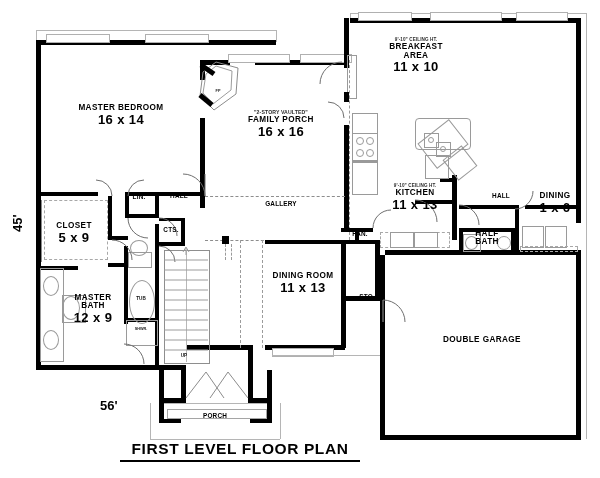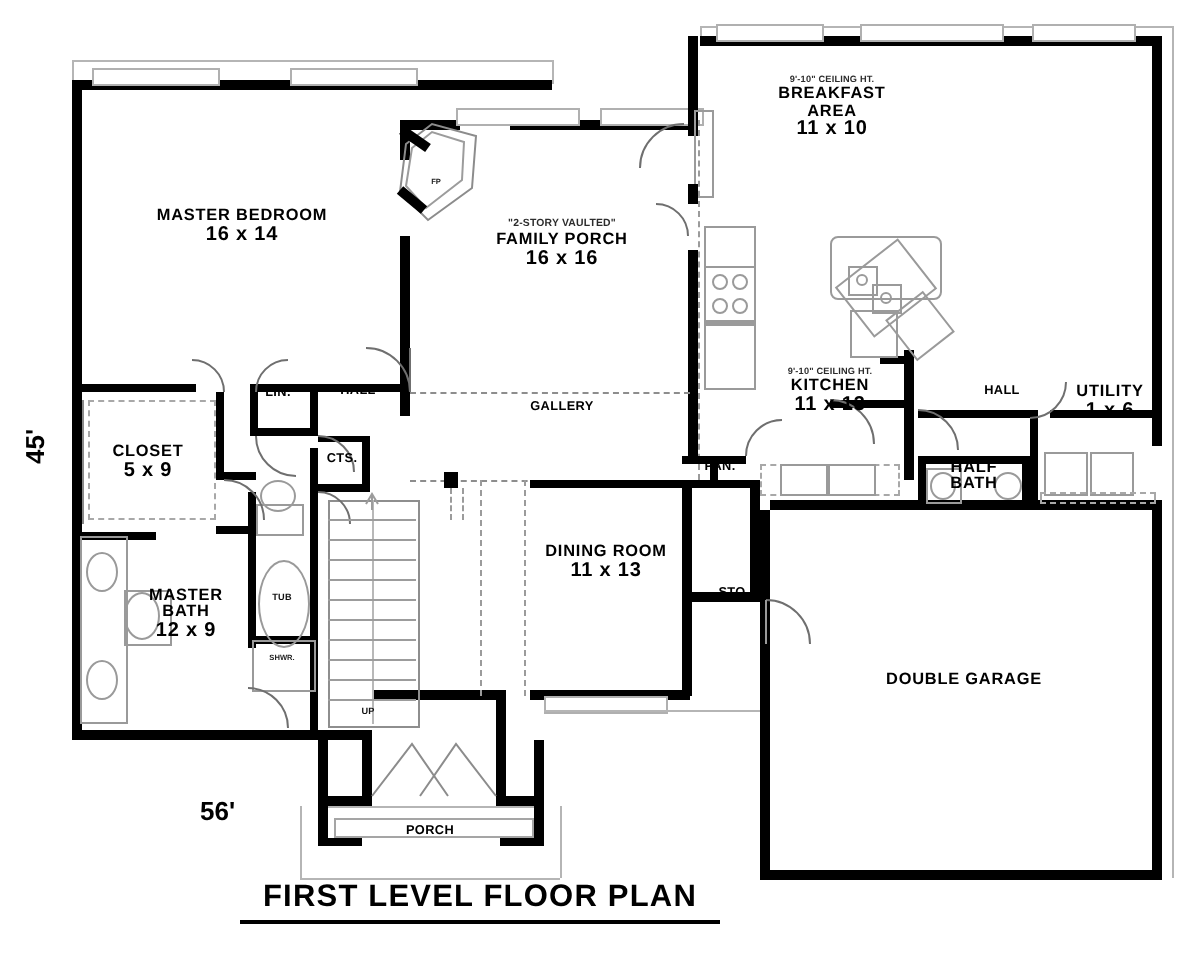--- a/index.html
+++ b/index.html
@@ -8,21 +8,21 @@
   #stage{position:relative;width:600px;height:478px;background:#fff;}
 
   
   .wall{position:absolute;background:#000;}
   .thin{position:absolute;background:#8a8a8a;}
   .thin2{position:absolute;background:#b5b5b5;}
 
   .lbl{position:absolute;text-align:center;color:#000;font-weight:bold;
        letter-spacing:.4px;line-height:1.02;white-space:nowrap;}
   .lbl .nm{display:block;font-size:8.2px;}
-  .lbl .dim{display:block;font-size:10px;margin-top:.5px;}
+  .lbl .dim{display:block;font-size:13px;margin-top:.5px;}
   .lbl .ceil{display:block;font-size:4.6px;font-weight:bold;letter-spacing:.1px;
              color:#2c2c2c;margin-bottom:.5px;}
   .lbl .vlt{display:block;font-size:5.2px;font-weight:bold;letter-spacing:.1px;
             color:#2c2c2c;margin-bottom:.4px;}
   .tiny{position:absolute;font-size:6.4px;font-weight:bold;text-align:center;
         white-space:nowrap;color:#000;letter-spacing:.2px;}
   .xtiny{position:absolute;font-size:4.6px;font-weight:bold;text-align:center;
          white-space:nowrap;color:#111;letter-spacing:.1px;}
   .micro{position:absolute;font-size:3.8px;font-weight:bold;text-align:center;
          white-space:nowrap;color:#222;}
@@ -295,21 +295,21 @@
     <span class="nm">BATH</span>
     <span class="dim">12 x 9</span>
   </div>
 
   <div class="lbl" style="left:43px;top:222px;width:62px;">
     <span class="nm">CLOSET</span>
     <span class="dim">5 x 9</span>
   </div>
 
   <div class="lbl" style="left:527px;top:192px;width:56px;">
-    <span class="nm">UTILITY</span>
+    <span class="nm">DINING</span>
     <span class="dim">1 x 6</span>
   </div>
 
   <div class="lbl" style="left:426px;top:336px;width:112px;">
     <span class="nm">DOUBLE GARAGE</span>
   </div>
 
   <div class="lbl" style="left:462px;top:230px;width:50px;">
     <span class="nm">HALF</span>
     <span class="nm">BATH</span>

